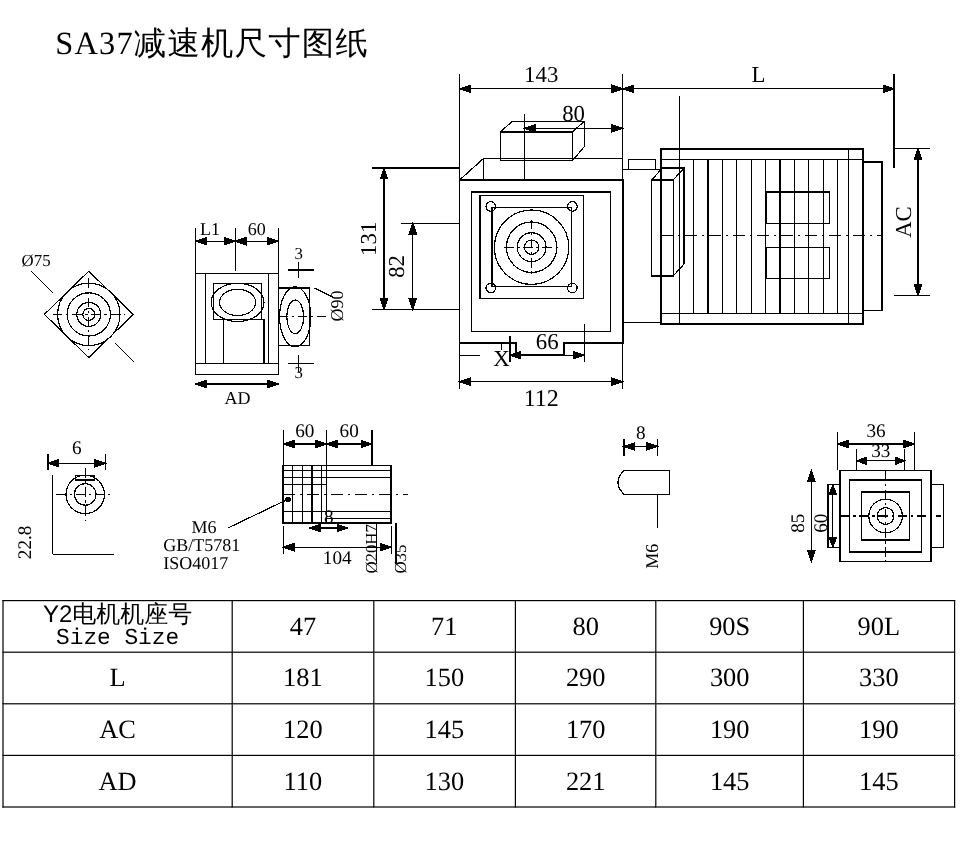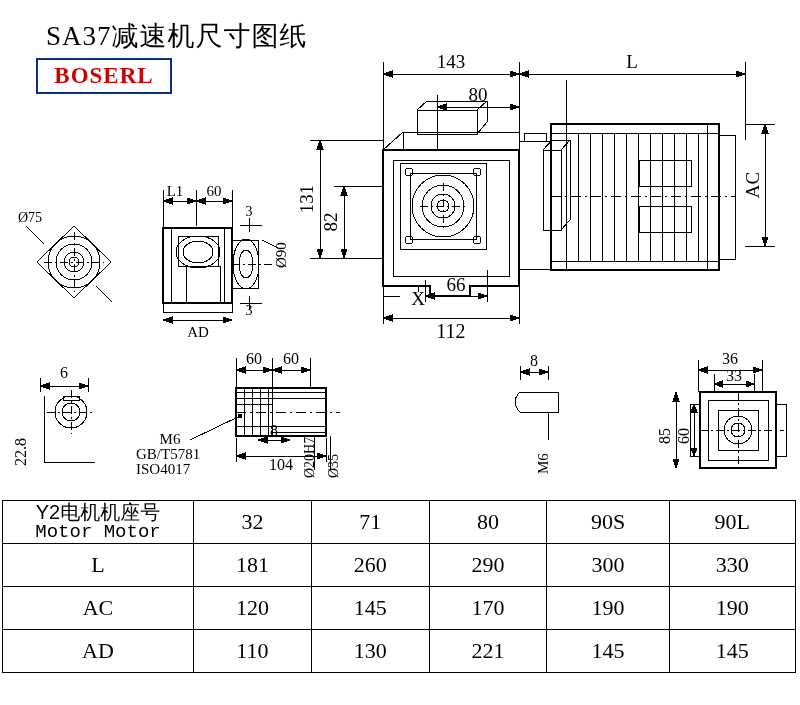--- a/index.html
+++ b/index.html
@@ -16,23 +16,20 @@
   .cn{font-family:"Liberation Sans",sans-serif;font-size:20px;}
   .mono{font-family:"Liberation Mono",monospace;font-size:19px;}
 </style>
 </head>
 <body>
 
 <div class="page">
 
   <div id="title">SA37减速机尺寸图纸</div>
 
-  <div id="logo">
-    <span>BOSERL</span>
-  </div>
 
   <svg class="draw" xmlns="http://www.w3.org/2000/svg">
     <g fill="none" stroke="#000" stroke-width="1" shape-rendering="crispEdges">
 
       <line x1="383" y1="62" x2="383" y2="150"></line>
       <line x1="519" y1="62" x2="519" y2="140"></line>
       <line x1="566" y1="80" x2="566" y2="132"></line>
       <line x1="437" y1="95" x2="437" y2="150"></line>
       <line x1="745" y1="62" x2="745" y2="140"></line>
 
@@ -306,32 +303,32 @@
       <text x="670" y="436" text-anchor="middle" font-size="16" transform="rotate(-90 670 436)">85</text>
       <text x="689" y="436" text-anchor="middle" font-size="16" transform="rotate(-90 689 436)">60</text>
     </g>
   </svg>
 
   <table class="spec">
     <tbody>
       <tr>
         <td class="head hdr2">
           <div class="cn">Y2电机机座号</div>
-          <div class="mono">Motor Motor</div>
+          <div class="mono">Size Size</div>
         </td>
-        <td>32</td>
+        <td>47</td>
         <td>71</td>
         <td>80</td>
         <td>90S</td>
         <td>90L</td>
       </tr>
       <tr>
         <td class="head">L</td>
         <td>181</td>
-        <td>260</td>
+        <td>150</td>
         <td>290</td>
         <td>300</td>
         <td>330</td>
       </tr>
       <tr>
         <td class="head">AC</td>
         <td>120</td>
         <td>145</td>
         <td>170</td>
         <td>190</td>

